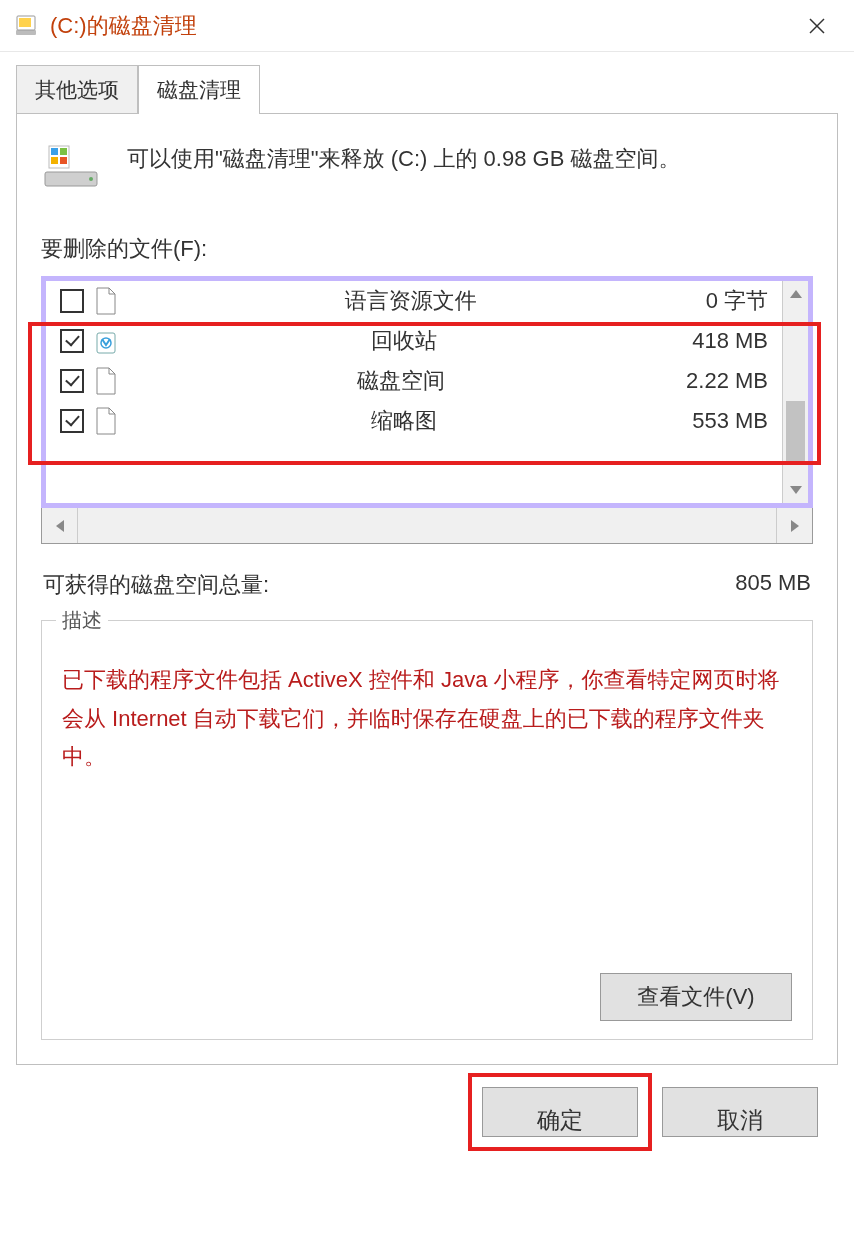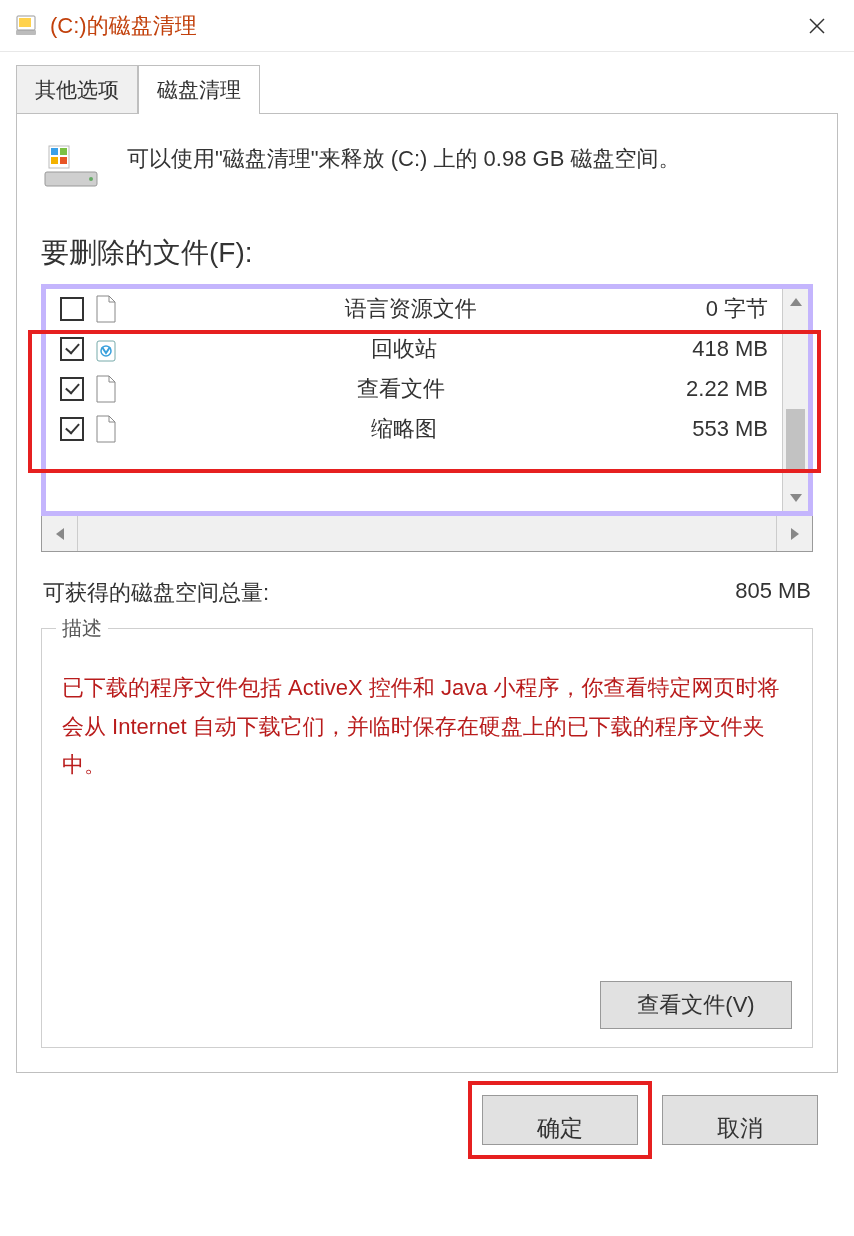--- a/index.html
+++ b/index.html
@@ -79,21 +79,21 @@
   display: flex;
   align-items: flex-start;
   margin-bottom: 44px;
 }
 .drive-icon {
   width: 60px; height: 48px;
   margin-right: 26px;
   flex-shrink: 0;
 }
 .info-text { font-size: 22px; line-height: 1.5; color: #333;}
-.section-label { margin: 16px 0 12px 0; font-size: 28px; }
+.section-label { margin: 16px 0 12px 0; font-size: 22px; }
 .filelist-wrap {
   border: 5px solid #c4b5fd;
   height: 232px;
   position: relative;
   display: flex;
   text-align: center;
 }
 .filelist {
   flex: 1;
   overflow: hidden;
@@ -291,21 +291,21 @@
               </svg></span>
             <span class="flabel">回收站</span>
             <span class="fsize">418 MB</span>
           </div>
           <div class="row">
             <span class="chk checked"></span>
             <span class="ficon"><svg viewBox="0 0 24 28">
                 <path d="M3 1h12l6 6v20H3z" fill="#fff" stroke="#888"></path>
                 <path d="M15 1v6h6" fill="none" stroke="#888"></path>
               </svg></span>
-            <span class="flabel">查看文件</span>
+            <span class="flabel">磁盘空间</span>
             <span class="fsize">2.22 MB</span>
           </div>
           <div class="row">
             <span class="chk checked"></span>
             <span class="ficon"><svg viewBox="0 0 24 28">
                 <path d="M3 1h12l6 6v20H3z" fill="#fff" stroke="#888"></path>
                 <path d="M15 1v6h6" fill="none" stroke="#888"></path>
               </svg></span>
             <span class="flabel">缩略图</span>
             <span class="fsize">553 MB</span>

